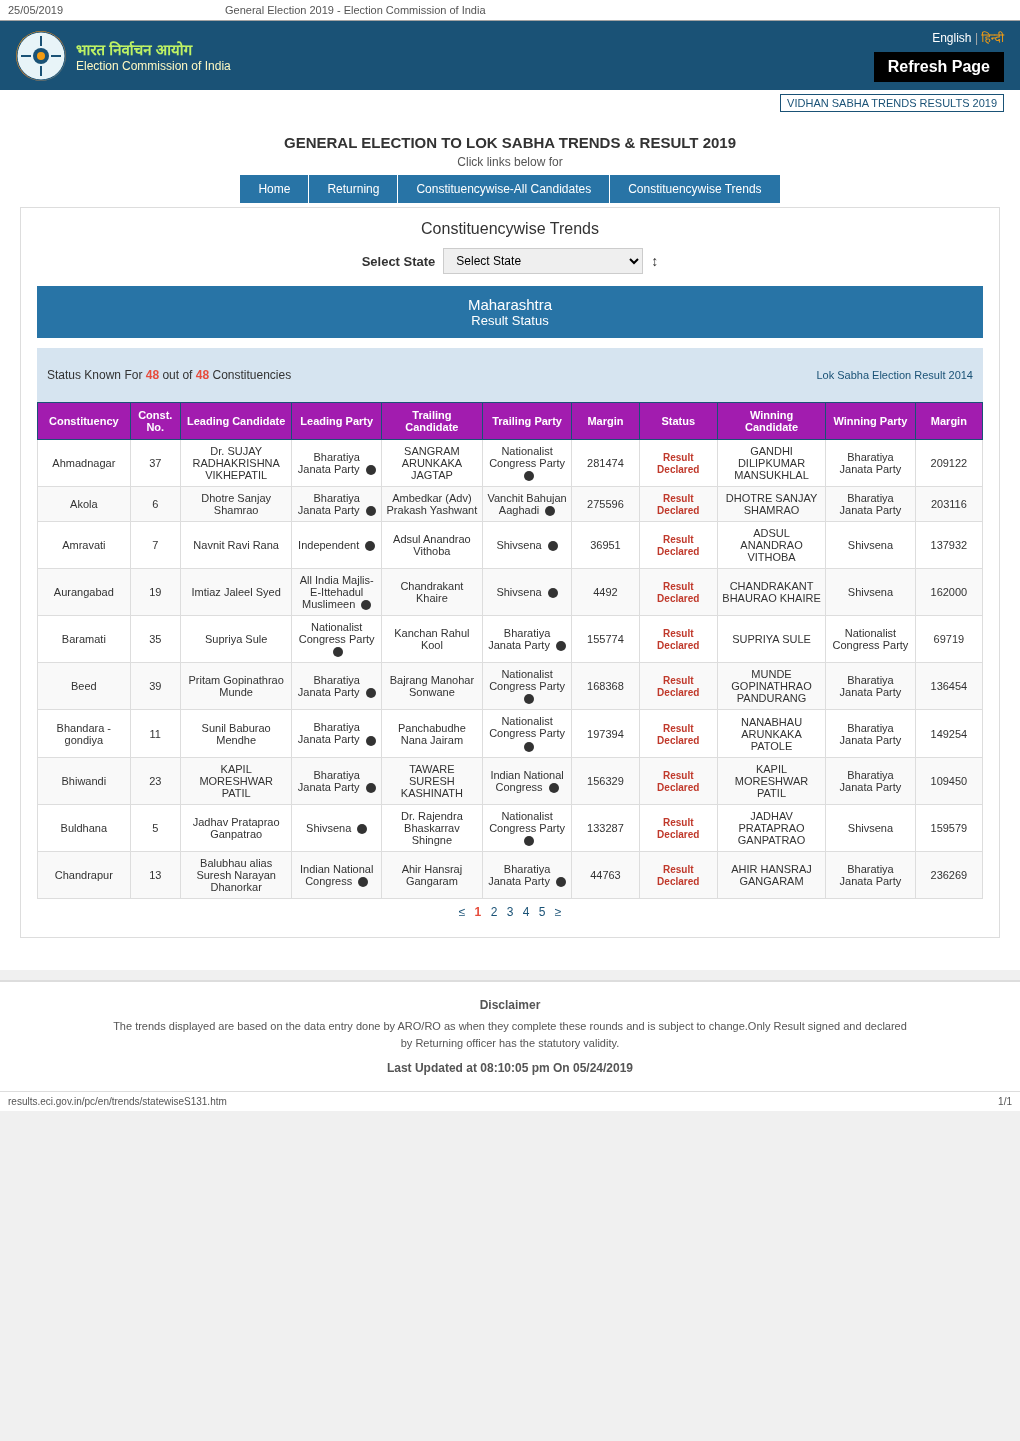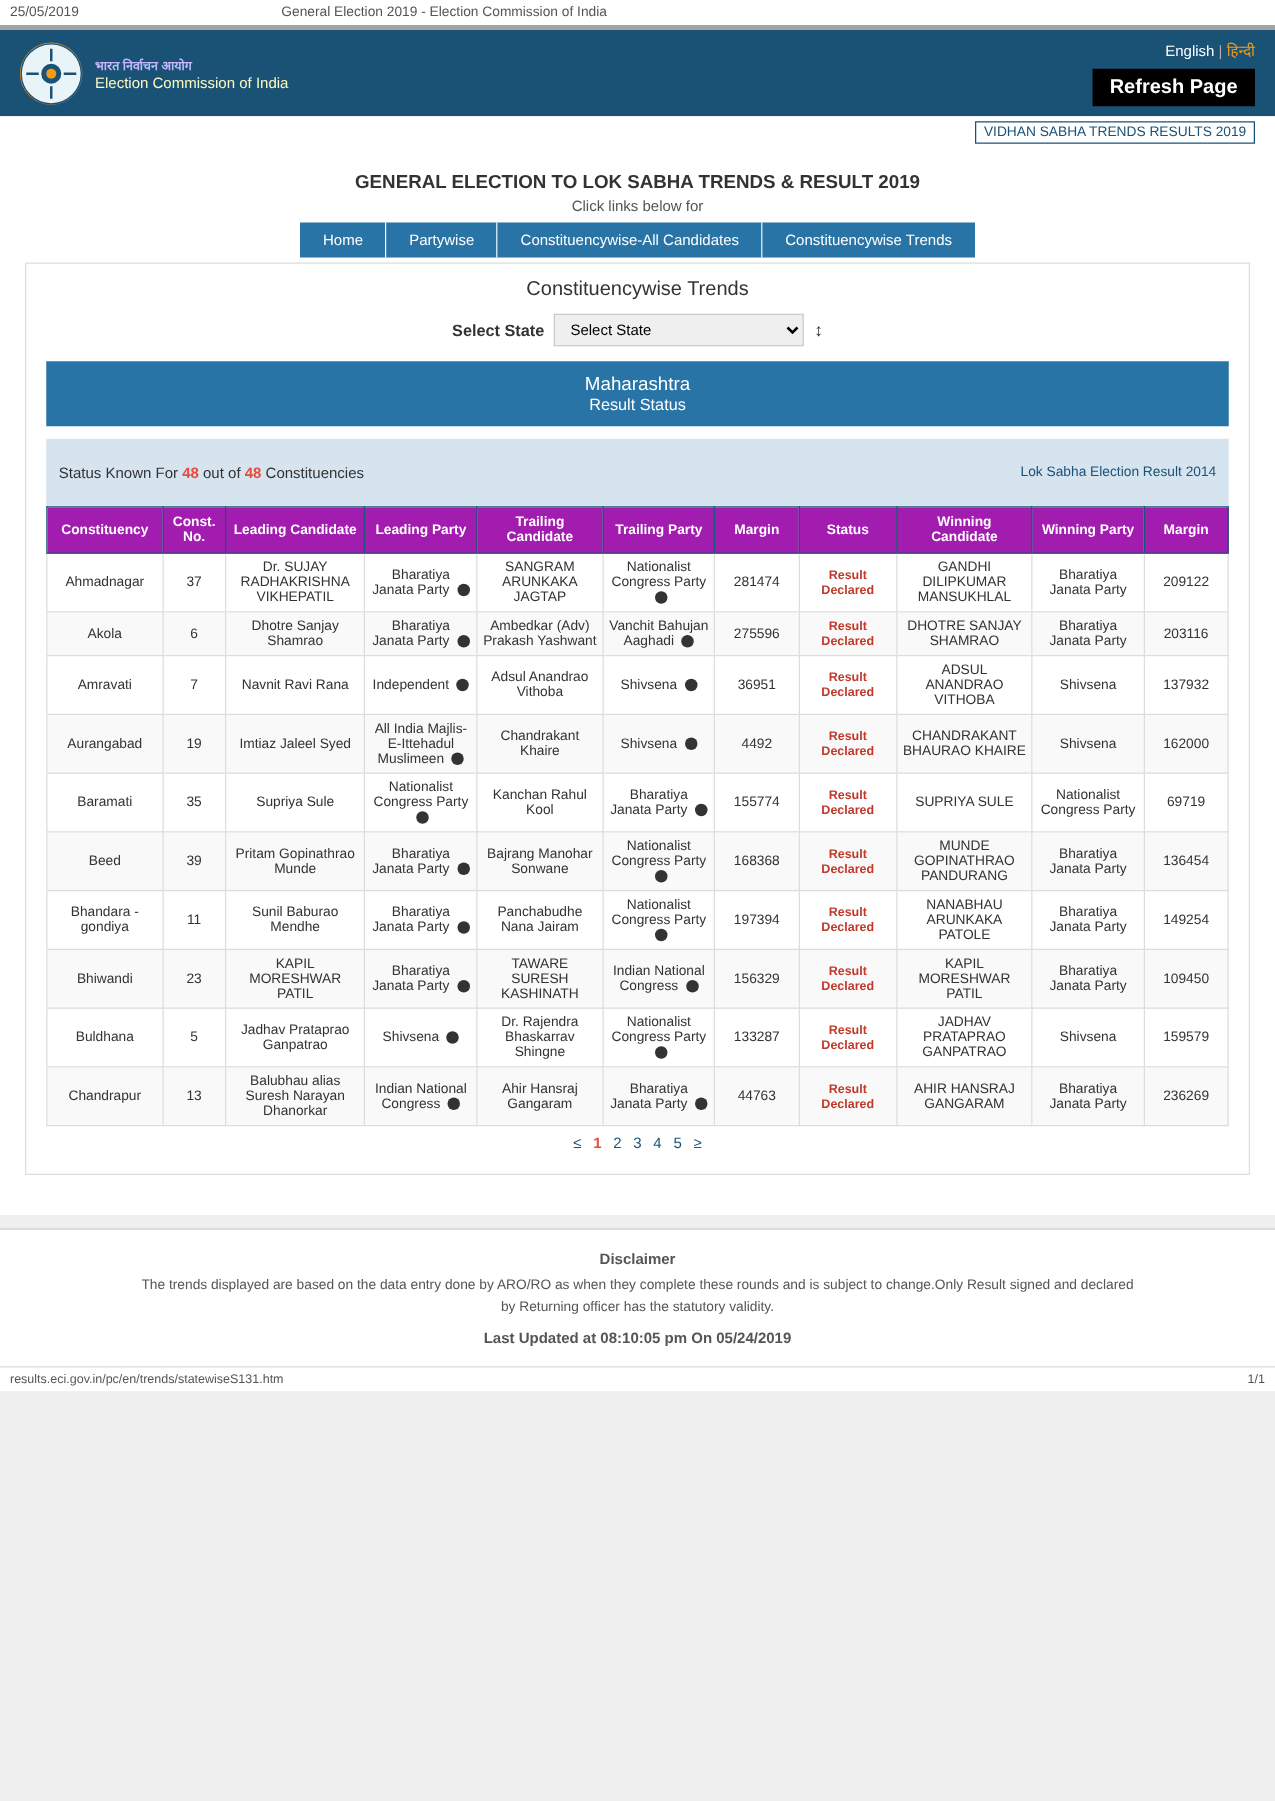--- a/index.html
+++ b/index.html
@@ -1,17 +1,17 @@
 <!DOCTYPE html>
 <html><head>
   <meta charset="utf-8">
   <style>
     * { box-sizing: border-box; margin: 0; padding: 0; }
     body { font-family: Arial, sans-serif; font-size: 12px; background: #f0f0f0; color: #333; }
-    .browser-bar { background: #fff; padding: 4px 8px; font-size: 11px; color: #555; border-bottom: 4px solid #a3a3a3; }
+    .browser-bar { background: #fff; padding: 4px 8px; font-size: 11px; color: #555; border-bottom: 1px solid #a3a3a3; }
     .header { background: #1a5276; padding: 8px 16px; display: flex; align-items: center; justify-content: space-between; }
     .header-logo { display: flex; align-items: center; gap: 10px; }
     .header-right { display: flex; flex-direction: column; align-items: flex-end; gap: 6px; }
     .lang-links { color: #fff; font-size: 12px; }
     .lang-links a { color: #fff; text-decoration: none; }
     .lang-links span { color: #aaa; }
     .refresh-btn { background: #000000; color: #fff; border: none; padding: 6px 14px; cursor: pointer; font-size: 16px; font-weight: bold; }
     .vidhan-banner { background: #fff; text-align: right; padding: 4px 16px; }
     .vidhan-link { color: #1a5276; font-size: 11px; border: 1px solid #1a5276; padding: 2px 6px; display: inline-block; }
     .main-container { background: #fff; margin: 0; padding: 10px 20px 20px; }
@@ -74,21 +74,21 @@
         <circle cx="25" cy="25" r="24" fill="#e8f4f8" stroke="#1a5276" stroke-width="1"></circle>
         <circle cx="25" cy="25" r="8" fill="#1a5276"></circle>
         <circle cx="25" cy="25" r="4" fill="#f39c12"></circle>
         <line x1="25" y1="5" x2="25" y2="15" stroke="#1a5276" stroke-width="2"></line>
         <line x1="25" y1="35" x2="25" y2="45" stroke="#1a5276" stroke-width="2"></line>
         <line x1="5" y1="25" x2="15" y2="25" stroke="#1a5276" stroke-width="2"></line>
         <line x1="35" y1="25" x2="45" y2="25" stroke="#1a5276" stroke-width="2"></line>
       </svg>
     </div>
     <div>
-      <div class="hindi" style="color:#c4b5fd;font-size:10px;font-weight:bold;">भारत निर्वाचन आयोग</div>
+      <div class="hindi" style="color:#bef264;font-size:15px;font-weight:bold;">भारत निर्वाचन आयोग</div>
       <div class="english" style="color:#fef9c3;font-size:12px;">Election Commission of India</div>
     </div>
   </div>
   <div class="header-right">
     <div class="lang-links">
       <a href="#">English</a>
       <span> | </span>
       <a href="#" style="color:#f39c12;">हिन्दी</a>
     </div>
     <button class="refresh-btn">Refresh Page</button>
@@ -98,21 +98,21 @@
 <div class="vidhan-banner">
   <span class="vidhan-link" style="cursor:pointer;">VIDHAN SABHA TRENDS RESULTS 2019</span>
 </div>
 
 <div class="main-container">
   <div class="main-heading">GENERAL ELECTION TO LOK SABHA TRENDS &amp; RESULT 2019</div>
   <div class="click-links">Click links below for</div>
 
   <div class="nav-buttons">
     <button class="nav-btn">Home</button>
-    <button class="nav-btn">Partywise</button>
+    <button class="nav-btn">Returning</button>
     <button class="nav-btn">Constituencywise-All Candidates</button>
     <button class="nav-btn">Constituencywise Trends</button>
   </div>
 
   <div style="border:1px solid #ddd; padding:12px 16px; margin-bottom:12px;">
     <div class="section-title">Constituencywise Trends</div>
     <div class="select-state-row">
       <label class="select-state-label">Select State</label>
       <select class="select-state-select">
         <option>Select State</option>

